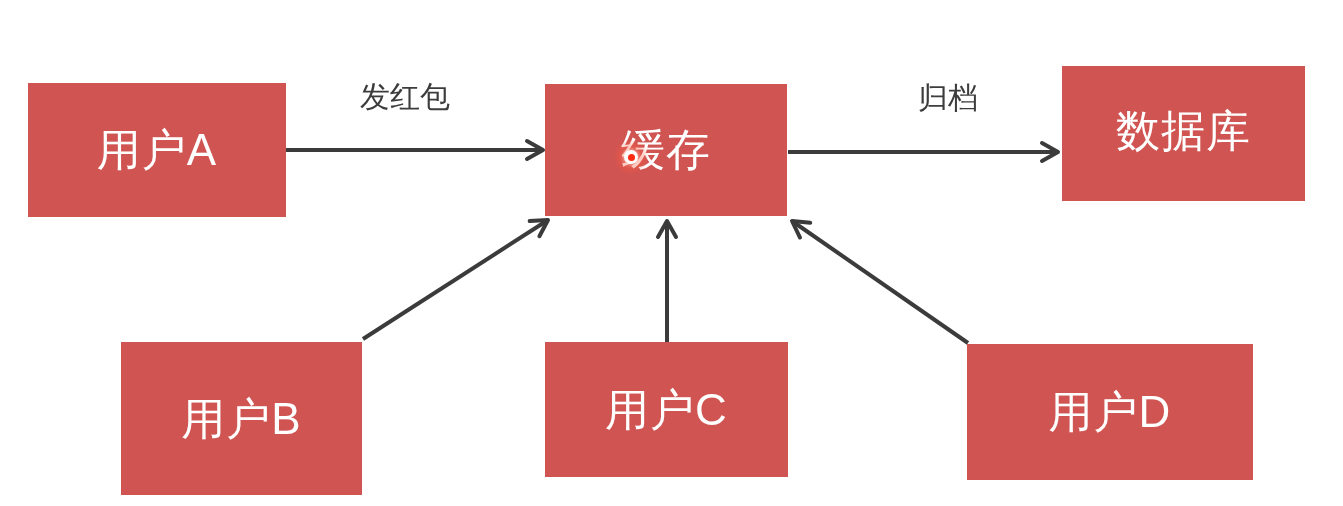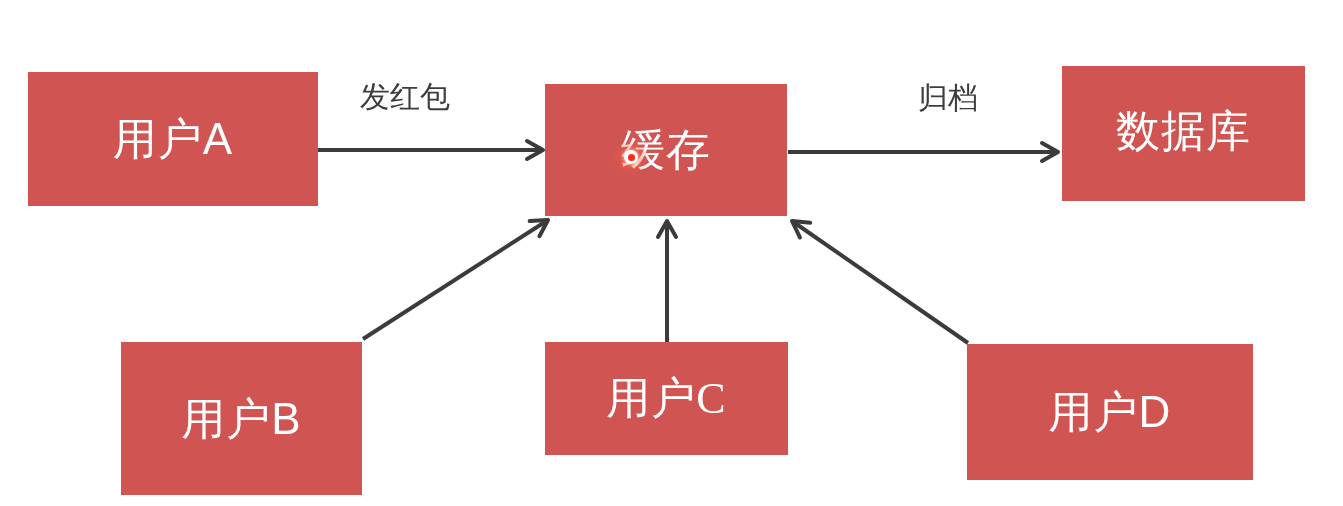--- a/index.html
+++ b/index.html
@@ -86,33 +86,33 @@
     <g id="edges">
         <line class="edge-line" x1="273" y1="150" x2="543" y2="150" marker-end="url(#arrowhead)"></line>
         <line class="edge-line" x1="788" y1="152" x2="1058" y2="152" marker-end="url(#arrowhead)"></line>
         <line class="edge-line" x1="363" y1="339" x2="548" y2="220" marker-end="url(#arrowhead)"></line>
         <line class="edge-line" x1="667" y1="342" x2="667" y2="221" marker-end="url(#arrowhead)"></line>
         <line class="edge-line" x1="968" y1="343" x2="792" y2="221" marker-end="url(#arrowhead)"></line>
       </g>
   </svg>
 
   <div id="nodes">
-      <div class="node" style="left: 28px; top: 72px; width: 290px; height: 134px;">
+      <div class="node" style="left: 28px; top: 83px; width: 258px; height: 134px;">
         <span>用户A</span>
       </div>
       <div class="node" style="left: 545px; top: 84px; width: 242px; height: 132px;">
         <span>缓存</span>
       </div>
       <div class="node" style="left: 1062px; top: 66px; width: 243px; height: 135px; font-family: Liberation Mono, monospace;">
         <span>数据库</span>
       </div>
       <div class="node" style="left: 121px; top: 342px; width: 241px; height: 153px;">
         <span>用户B</span>
       </div>
-      <div class="node" style="left: 545px; top: 342px; width: 243px; height: 113px; font-family: Liberation Serif, serif;">
+      <div class="node" style="left: 545px; top: 342px; width: 243px; height: 135px;">
         <span>用户C</span>
       </div>
       <div class="node" style="left: 967px; top: 344px; width: 286px; height: 136px;">
         <span>用户D</span>
       </div>
     </div>
   <div id="labels">
       <div class="edge-label" style="left: 405px; top: 97px;">发红包</div>
       <div class="edge-label" style="left: 916px; top: 98px; margin-left: 32px;">归档</div>
     </div>

